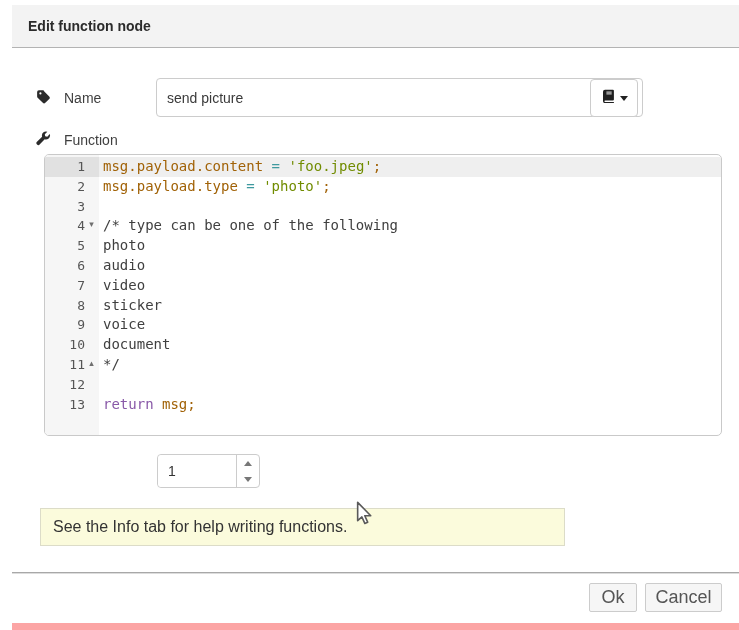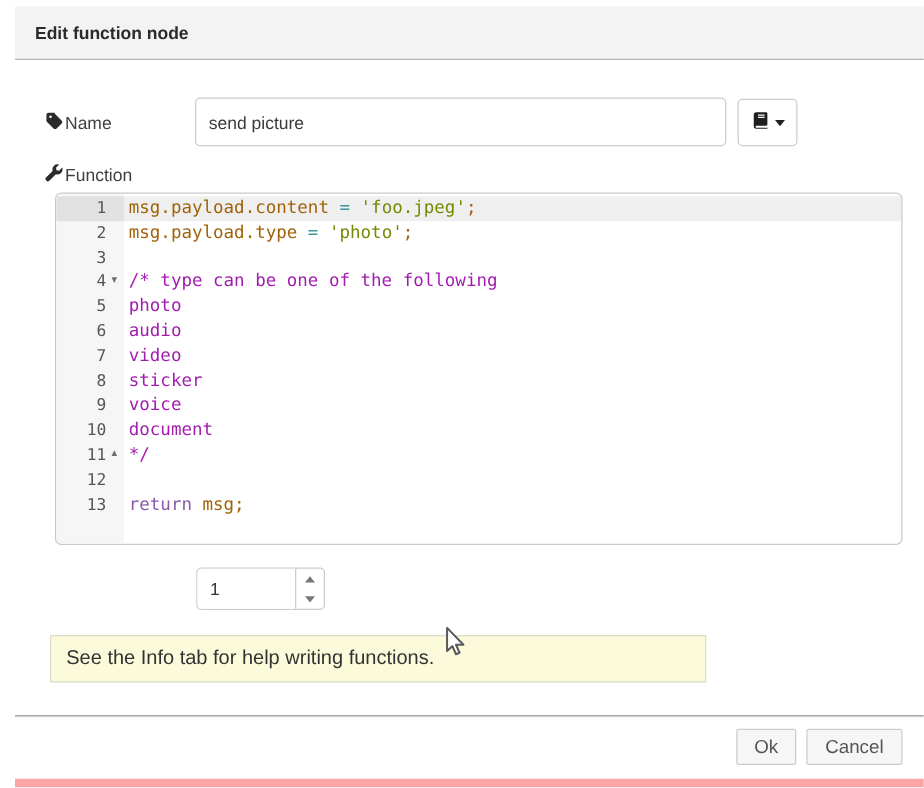--- a/index.html
+++ b/index.html
@@ -12,29 +12,29 @@
   }
   
   .titlebar {
     position:absolute; left:0; top:5px; width:739px; height:43px;
     background:#f3f3f3; border-bottom:1px solid #b3b3b3;
     display:flex; align-items:center; padding-left:16px;
   }
   .titlebar .title { font-size:14px; font-weight:bold; color:#2b2b2b; }
 
   
-  .row-label { position:absolute; display:flex; align-items:center; gap:1px; font-size:14px; color:#3f3f3f; }
+  .row-label { position:absolute; display:flex; align-items:center; gap:13px; font-size:14px; color:#3f3f3f; }
   .lbl-name { left:24px; top:78px; height:39px; }
   .lbl-function { left:24px; top:130px; height:20px; }
   .lbl-outputs { left:26px; top:454px; height:34px; }
   .row-label svg { flex:none; }
 
   
   .name-input {
-    position:absolute; left:144px; top:78px; width:425px; height:39px;
+    position:absolute; left:144px; top:78px; width:487px; height:39px;
     border:1px solid #ccc; border-radius:4px; padding:0 10px;
     font-size:14px; color:#3a3a3a; font-family:"Liberation Sans", sans-serif; background:#fff;
     outline:none;
   }
   
   .lib-button {
     position:absolute; left:578px; top:79px; width:48px; height:38px;
     background:#fff; border:1px solid #ccc; border-radius:4px;
     display:flex; align-items:center; justify-content:center; gap:5px; cursor:pointer;
   }
@@ -49,21 +49,21 @@
   .lines { position:relative; z-index:1; padding-top:2px; }
   .code-line { display:flex; height:19.8px; line-height:19.8px; font-family:"DejaVu Sans Mono", monospace; font-size:14px; }
   .code-line.active { background:#efefef; }
   .code-line.active .gutter-cell { background:#e1e1e1; }
   .gutter-cell { flex:none; width:54px; text-align:right; padding-right:14px; color:#555; font-size:13px; position:relative; }
   .fold-widget { position:absolute; right:2px; top:-1px; width:11px; text-align:center; font-size:9px; color:#6f6f6f; font-family:"DejaVu Sans", sans-serif; cursor:pointer; }
   .code-text { padding-left:4px; white-space:pre; color:#4d4d4c; }
   .tok-id  { color:#a16207; }
   .tok-op  { color:#3e999f; }
   .tok-str { color:#718c00; }
-  .tok-com { color:#a21caf; }
+  .tok-com { color:#404040; }
   .tok-kw  { color:#8959a8; }
 
   
   .spinner {
     position:absolute; left:145px; top:454px; width:103px; height:34px;
     border:1px solid #ccc; border-radius:4px; background:#fff;
   }
   .spinner input {
     position:absolute; left:0; top:0; width:79px; height:32px; border:none; outline:none;
     padding-left:10px; font-size:14px; color:#333; font-family:"Liberation Sans", sans-serif;
@@ -81,21 +81,21 @@
     background:#fbfbdc; border:1px solid #dcdcc8;
     display:flex; align-items:center; padding-left:12px;
     font-size:16px; color:#333;
   }
 
   
   .footer-divider { position:absolute; left:0; top:572px; width:739px; height:2px;
     border-top:1px solid #a8a8a8; background:linear-gradient(#c9c9c9,#f0f0f0); }
   .btn {
     position:absolute; top:583px; height:29px; background:#f6f6f6; border:1px solid #ccc;
-    border-radius:2px; font-size:15px; color:#555; font-family:"Liberation Sans", sans-serif;
+    border-radius:2px; font-size:18px; color:#555; font-family:"Liberation Sans", sans-serif;
     display:flex; align-items:center; justify-content:center; cursor:pointer;
   }
   .btn-ok { left:577px; width:48px; }
   .btn-cancel { left:633px; width:77px; }
 
   .cursor { position:absolute; left:344px; top:501px; z-index:10; pointer-events:none; }
 </style>
 </head>
 <body>
 

